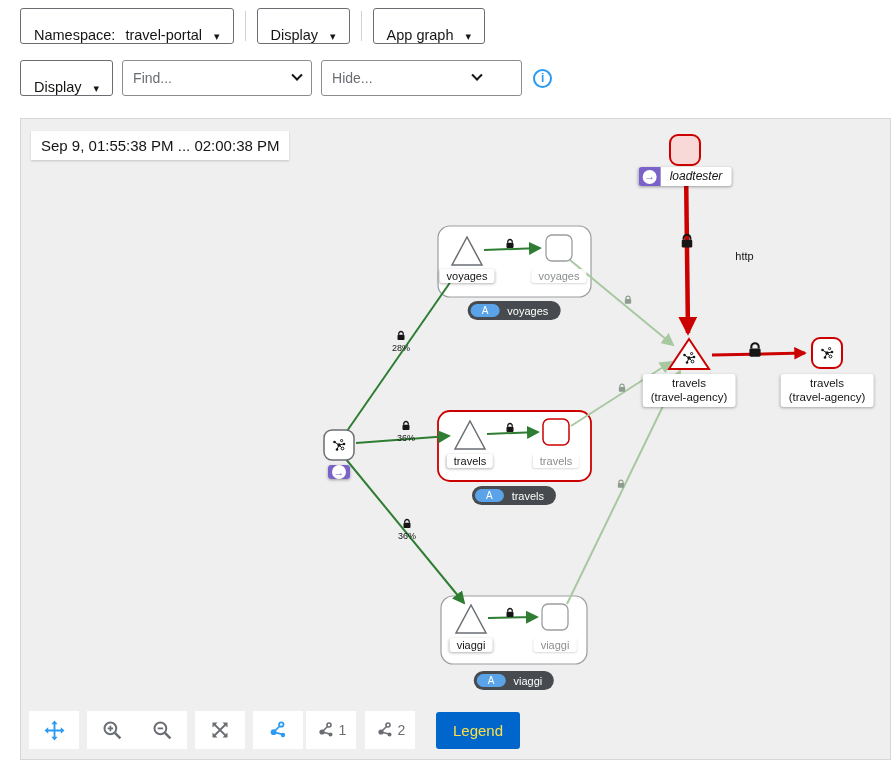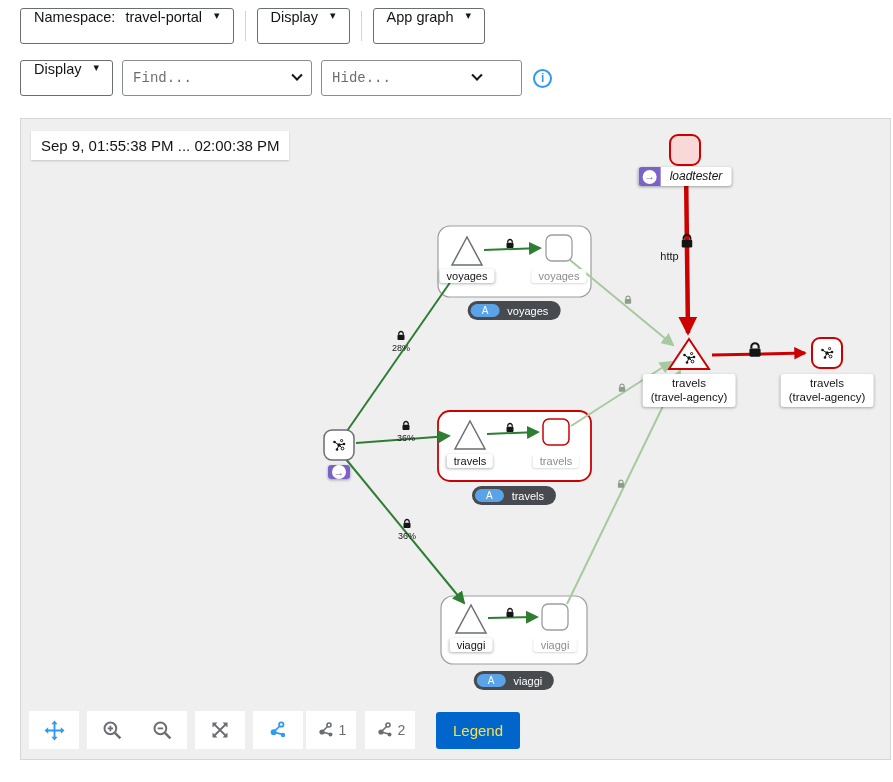--- a/index.html
+++ b/index.html
@@ -10,32 +10,32 @@
     position: relative;
     overflow: hidden;
     color: #151515;
   }
   
   .toolbar-row { position: absolute; left: 20px; display: flex; align-items: center; }
   .row1 { top: 8px; }
   .row2 { top: 60px; }
   .pf-box {
     border: 1px solid #6a6e73; border-radius: 3px; background: #fff;
-    height: 36px; display: flex; align-items: flex-start; gap: 10px;
+    height: 36px; display: flex; align-items: flex-end; gap: 10px;
     padding: 0 13px; font-size: 14.5px; cursor: pointer; white-space: nowrap;
   }
   .caret { font-size: 11px; color: #151515; margin-left: 2px; }
   .vdiv { width: 1px; height: 30px; background: #d2d2d2; margin: 0 11px; }
   .pf-input {
     border: 1px solid #8a8d90; border-radius: 3px; background: #fff;
     height: 36px; display: flex; align-items: center; margin-left: 9px;
   }
   .pf-input input {
     border: none; outline: none; font-size: 14px; padding: 0 10px;
-    font-family: Liberation Mono, monospace; color: #4d7c0f; background: transparent;
+    font-family: Liberation Sans, sans-serif; color: #4d7c0f; background: transparent;
   }
   .pf-input input::placeholder { color: #6a6e73; opacity: 1; }
   .chev-btn {
     width: 27px; height: 100%; display: flex; align-items: center; justify-content: center;
     cursor: pointer; background: transparent; border: none;
   }
   .chev {
     width: 8px; height: 8px; border-right: 2px solid #151515; border-bottom: 2px solid #151515;
     transform: rotate(45deg) translate(-2px,-2px);
   }
@@ -212,21 +212,21 @@
     <use href="#lockicon" transform="translate(489,126)" color="#151515"></use>
     <use href="#lockicon" transform="translate(489,310)" color="#151515"></use>
     <use href="#lockicon" transform="translate(489,495)" color="#151515"></use>
     <use href="#lockicon" transform="translate(607,182) scale(0.9)" color="#8d9c8d"></use>
     <use href="#lockicon" transform="translate(601,270) scale(0.9)" color="#8d9c8d"></use>
     <use href="#lockicon" transform="translate(600,366) scale(0.9)" color="#8d9c8d"></use>
   </svg>
 
   <div class="tstamp">Sep 9, 01:55:38 PM ... 02:00:38 PM</div>
 
-  <div class="eproto" style="left:629px; top:131px;padding-left:39px;">http</div>
+  <div class="eproto" style="left:704px; top:131px;padding-left:39px;">http</div>
   <div class="epct" style="left:380px; top:224px;">28%</div>
   <div class="epct" style="left:385px; top:314px;">36%</div>
   <div class="epct" style="left:386px; top:412px;">36%</div>
 
   <div class="badged" style="left:664px; top:48px;">
     <span class="pbadge">
       <span class="circ">→</span>
     </span>
     <span class="btext">loadtester</span>
   </div>

